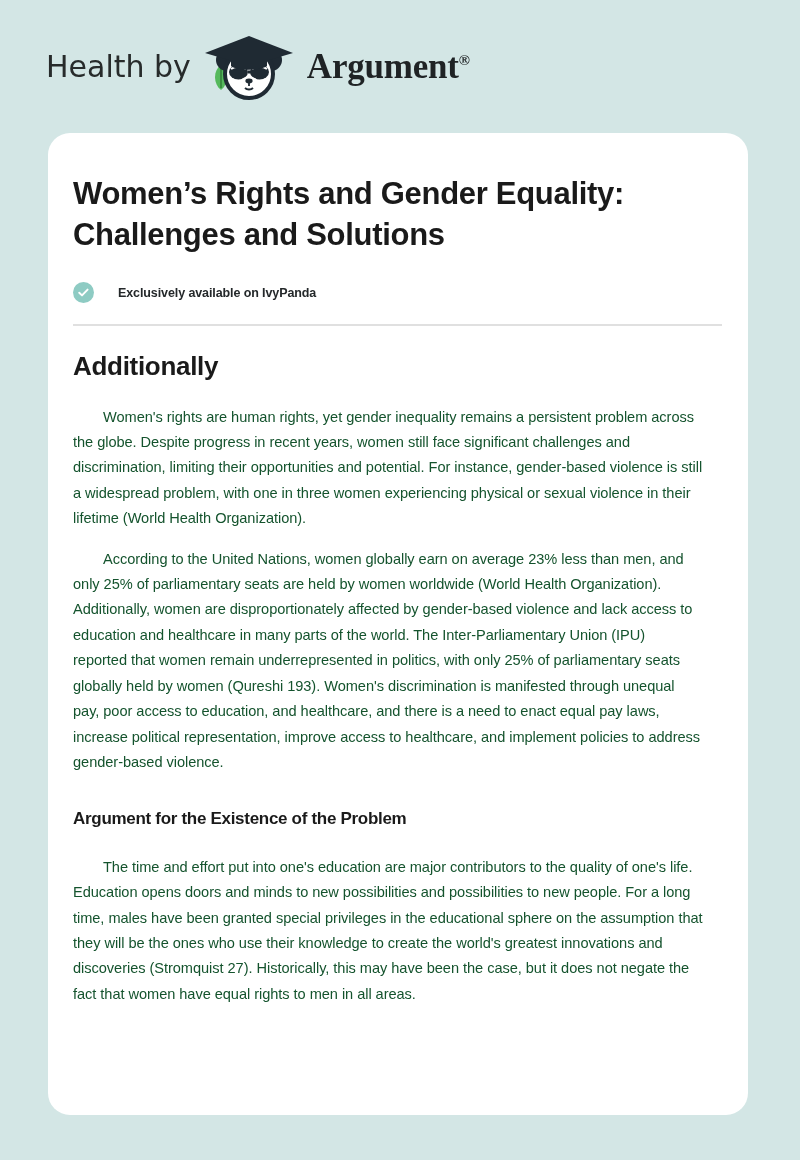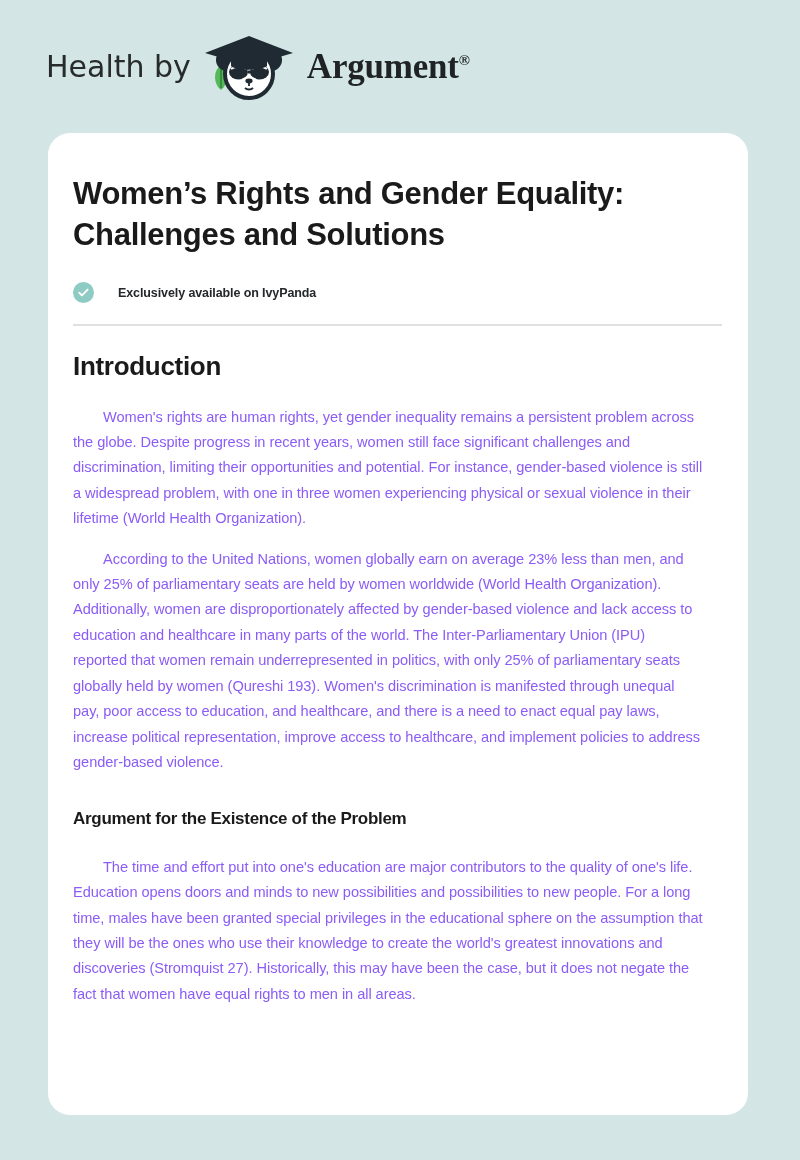--- a/index.html
+++ b/index.html
@@ -131,21 +131,21 @@
   .section-heading.h-argument {
     font-size: 17px;
     margin-top: 34px;
     line-height: 1.2;
   }
 
   .essay-paragraph {
     margin: 0;
     font-size: 14.6px;
     line-height: 25.4px;
-    color: #8b5cf6;
+    color: #14532d;
     text-indent: 30px;
     letter-spacing: -0.05px;
     max-width: 648px;
   }
   .essay-paragraph.p-first { margin-top: 22px; }
   .essay-paragraph.p-next  { margin-top: 15px; }
   .essay-paragraph.p-after-heading { margin-top: 25px; }
 </style>
 </head>
 <body>
@@ -196,21 +196,21 @@
       <span class="check-badge">
         <svg width="13" height="13" viewBox="0 0 14 14" xmlns="http://www.w3.org/2000/svg">
           <path d="M2.4 7.2 L5.4 10.1 L11.4 3.9" stroke="#ffffff" stroke-width="2.1" fill="none" stroke-linecap="round" stroke-linejoin="round"></path>
         </svg>
       </span>
       <span class="exclusive-text">Exclusively available on IvyPanda</span>
     </div>
 
     <div class="divider"></div>
 
-    <h2 class="section-heading h-intro">Introduction</h2>
+    <h2 class="section-heading h-intro">Additionally</h2>
     <p class="essay-paragraph p-first">Women's rights are human rights, yet gender inequality remains a persistent problem across the globe. Despite progress in recent years, women still face significant challenges and discrimination, limiting their opportunities and potential. For instance, gender-based violence is still a widespread problem, with one in three women experiencing physical or sexual violence in their lifetime (World Health Organization).</p>
     <p class="essay-paragraph p-next">According to the United Nations, women globally earn on average 23% less than men, and only 25% of parliamentary seats are held by women worldwide (World Health Organization). Additionally, women are disproportionately affected by gender-based violence and lack access to education and healthcare in many parts of the world. The Inter-Parliamentary Union (IPU) reported that women remain underrepresented in politics, with only 25% of parliamentary seats globally held by women (Qureshi 193). Women's discrimination is manifested through unequal pay, poor access to education, and healthcare, and there is a need to enact equal pay laws, increase political representation, improve access to healthcare, and implement policies to address gender-based violence.</p>
 
     <h2 class="section-heading h-argument">Argument for the Existence of the Problem</h2>
     <p class="essay-paragraph p-after-heading">The time and effort put into one's education are major contributors to the quality of one's life. Education opens doors and minds to new possibilities and possibilities to new people. For a long time, males have been granted special privileges in the educational sphere on the assumption that they will be the ones who use their knowledge to create the world's greatest innovations and discoveries (Stromquist 27). Historically, this may have been the case, but it does not negate the fact that women have equal rights to men in all areas.</p>
 
   </div>
 </div>
 
 </body></html>

